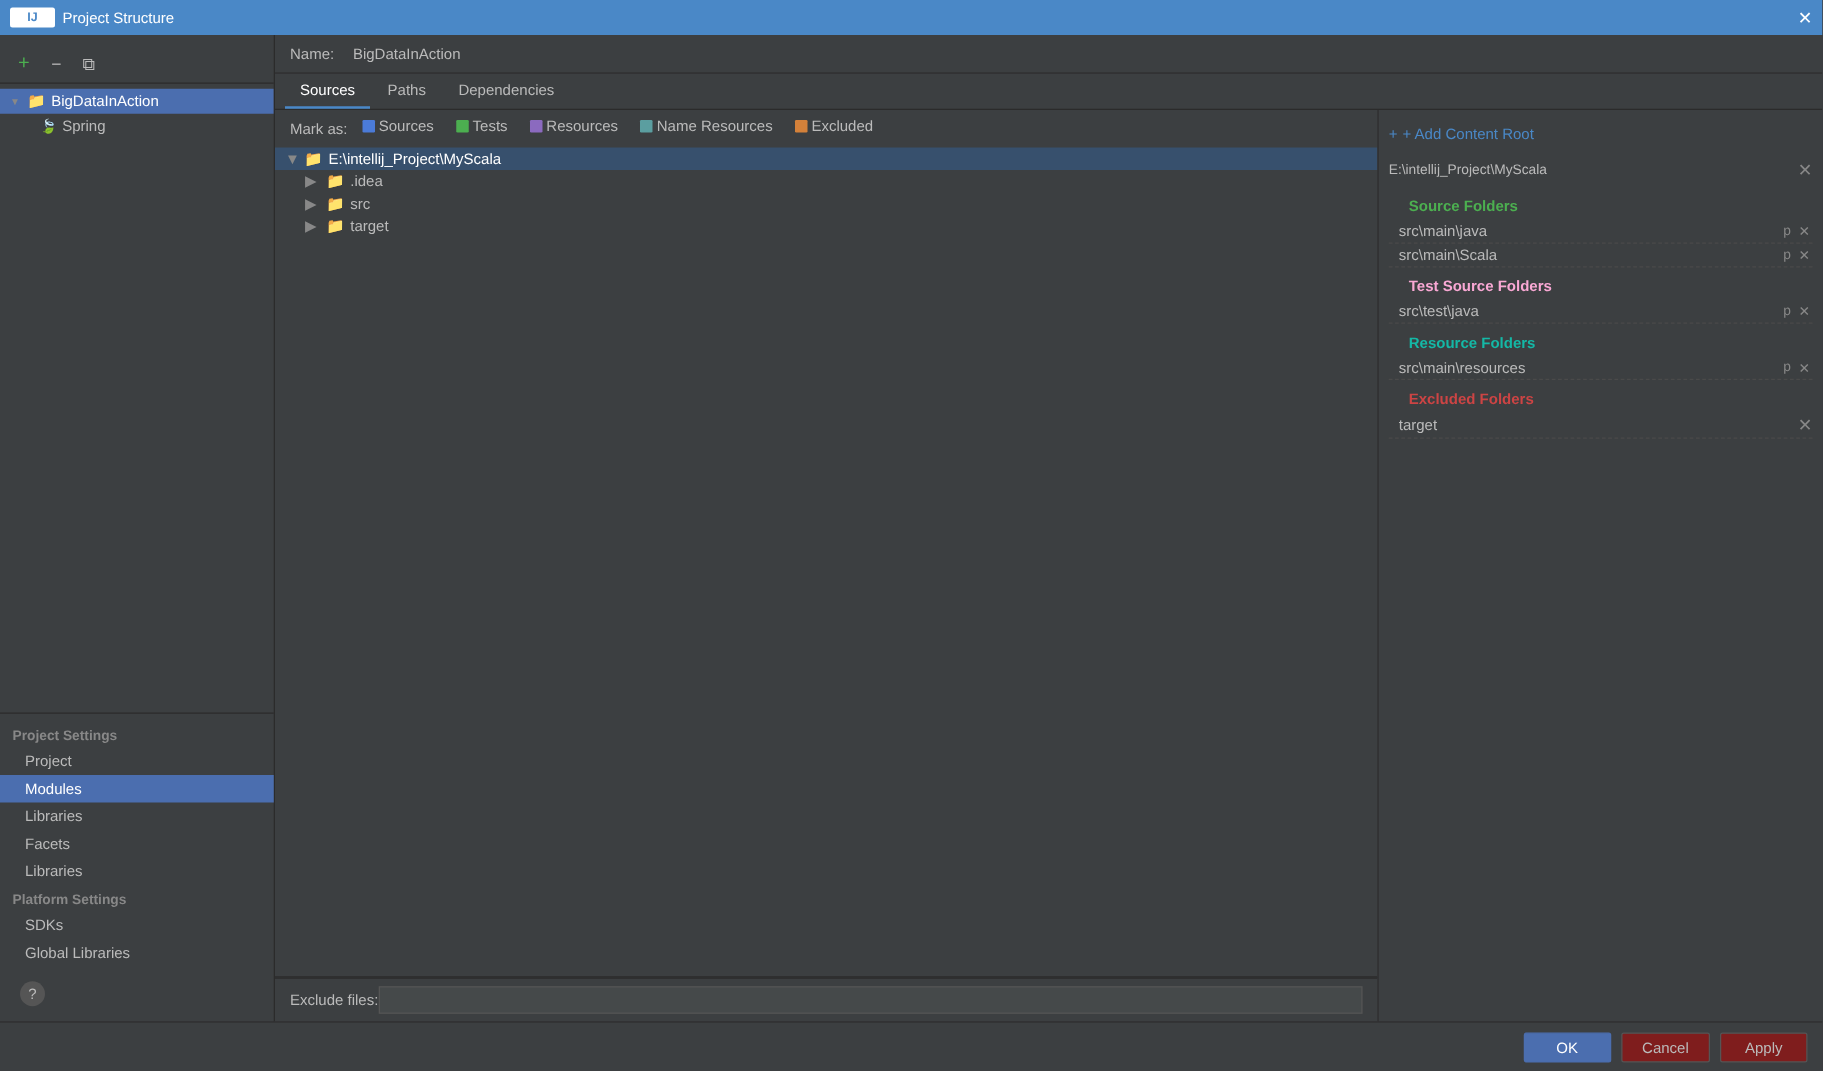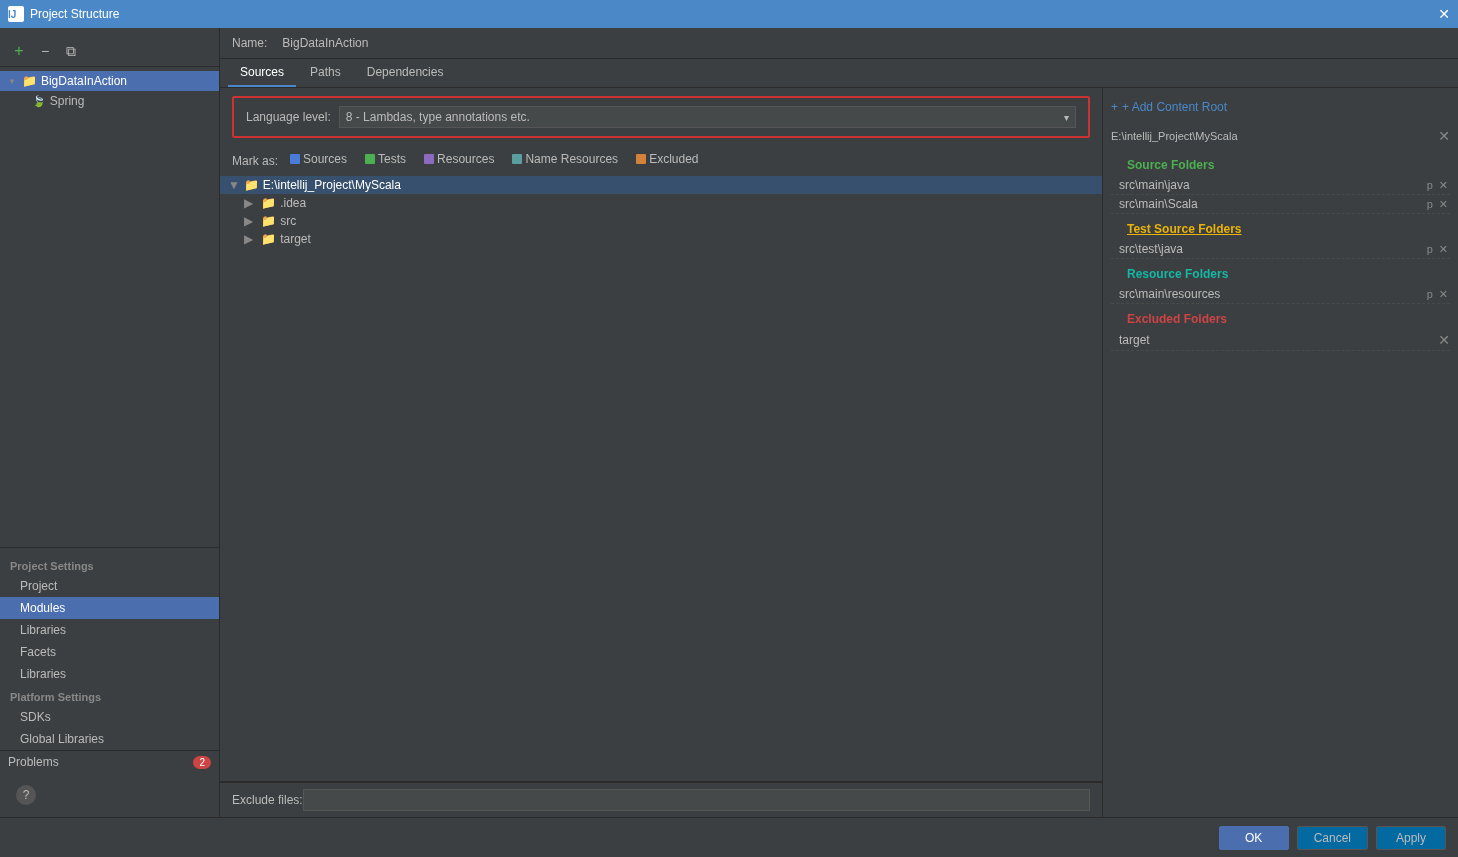--- a/index.html
+++ b/index.html
@@ -9,21 +9,21 @@
     .title-bar {
       background: #4a88c7;
       color: white;
       height: 28px;
       display: flex;
       align-items: center;
       padding: 0 8px;
       justify-content: space-between;
     }
     .title-bar-left { display: flex; align-items: center; gap: 6px; }
-    .title-bar-icon { width: 16px; height: 16px; background: #fff; border-radius: 2px; display: flex; align-items: center; justify-content: flex-start; }
+    .title-bar-icon { width: 36px; height: 16px; background: #fff; border-radius: 2px; display: flex; align-items: center; justify-content: center; }
     .title-bar-icon span { color: #4a88c7; font-weight: bold; font-size: 10px; }
     .title-close { cursor: pointer; font-size: 14px; color: white; }
 
     
     .main-container { display: flex; height: calc(857px - 28px - 40px); }
 
     
     .sidebar {
       width: 220px;
       background: #3c3f41;
@@ -242,21 +242,21 @@
       align-items: center;
       justify-content: space-between;
       padding: 4px 0;
       margin-bottom: 4px;
     }
     .content-root-path { color: #bbbbbb; font-size: 11px; }
     .x-btn { color: #888; cursor: pointer; background: none; border: none; font-size: 14px; }
 
     .folder-section-title { font-weight: bold; margin: 6px 0 4px 16px; }
     .source-folders-title { color: #4caf50; }
-    .test-source-folders-title { color: #eab308; text-decoration: underline; }
+    .test-source-folders-title { color: #f9a8d4; }
     .resource-folders-title { color: #8b6abf; }
     .excluded-folders-title { color: #cc4444; }
 
     .folder-item {
       display: flex;
       align-items: center;
       justify-content: space-between;
       padding: 2px 0 2px 8px;
       border-bottom: 1px dashed #4a4a4a;
       color: #bbbbbb;
@@ -278,21 +278,21 @@
       height: 40px;
       background: #3c3f41;
       border-top: 1px solid #2b2b2b;
       display: flex;
       align-items: center;
       justify-content: flex-end;
       padding: 0 12px;
       gap: 8px;
     }
     .bottom-btn {
-      background: #0369a1;
+      background: #7f1d1d;
       border: 1px solid #555;
       color: #bbbbbb;
       padding: 4px 16px;
       cursor: pointer;
       border-radius: 2px;
       min-width: 70px;
     }
     .bottom-btn.primary { background: #4b6eaf; border-color: #4b6eaf; color: white; }
     .badge {
       background: #cc4444;
@@ -380,24 +380,20 @@
       </div>
       <div class="sidebar-section-label">Platform Settings</div>
       <div class="sidebar-item">
         <span>SDKs</span>
       </div>
       <div class="sidebar-item">
         <span>Global Libraries</span>
       </div>
     </div>
 
-    <div style="margin-top:auto; border-top:1px solid #2b2b2b; display:flex; align-items:center; justify-content:space-between; padding: 4px 8px;">
-      <span style="cursor:pointer; color:#bbbbbb;">Problems</span>
-      <span class="badge">2</span>
-    </div>
 
     <div style="display:flex; align-items:center; padding:4px 8px;">
       <div class="help-icon">?</div>
     </div>
   </div>
 
   <div class="main-content">
 
     <div class="name-row">
       <span class="name-label">Name:</span>
@@ -407,27 +403,20 @@
     <div class="tabs-row">
       <div class="tab active">Sources</div>
       <div class="tab">Paths</div>
       <div class="tab">Dependencies</div>
     </div>
 
     <div class="content-split">
 
       <div class="file-tree-pane">
 
-        <div class="lang-level-row">
-          <span class="lang-label">Language level:</span>
-          <div class="lang-select">
-            <span>8 - Lambdas, type annotations etc.</span>
-            <span class="lang-select-arrow">▾</span>
-          </div>
-        </div>
 
         <div class="mark-as-row">
           <span class="mark-label">Mark as:</span>
           <button class="mark-btn">
             <div class="mark-dot-blue"></div>
             <span>Sources</span>
           </button>
           <button class="mark-btn">
             <div class="mark-dot-green"></div>
             <span>Tests</span>

